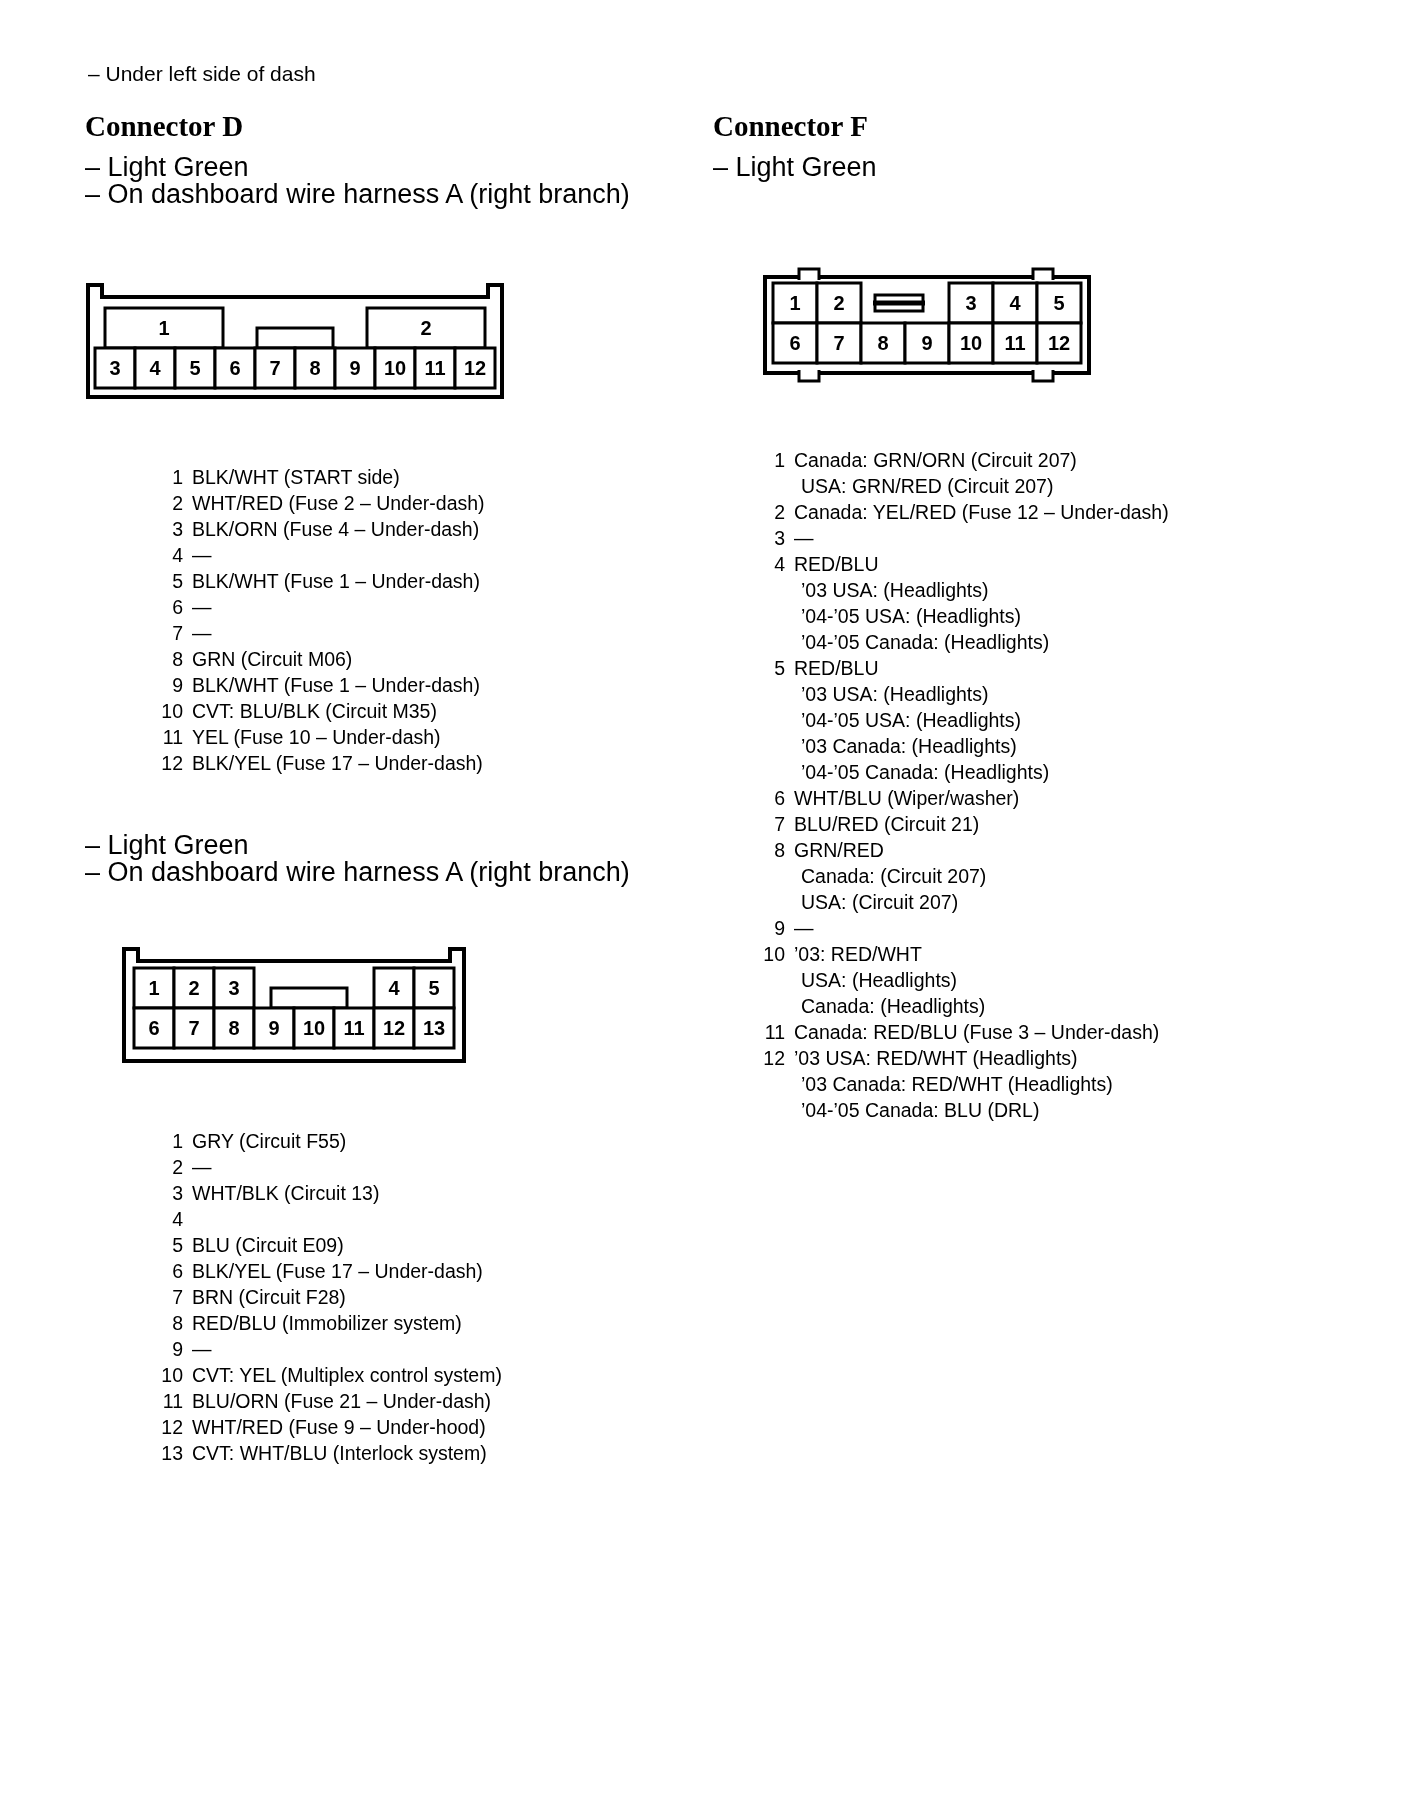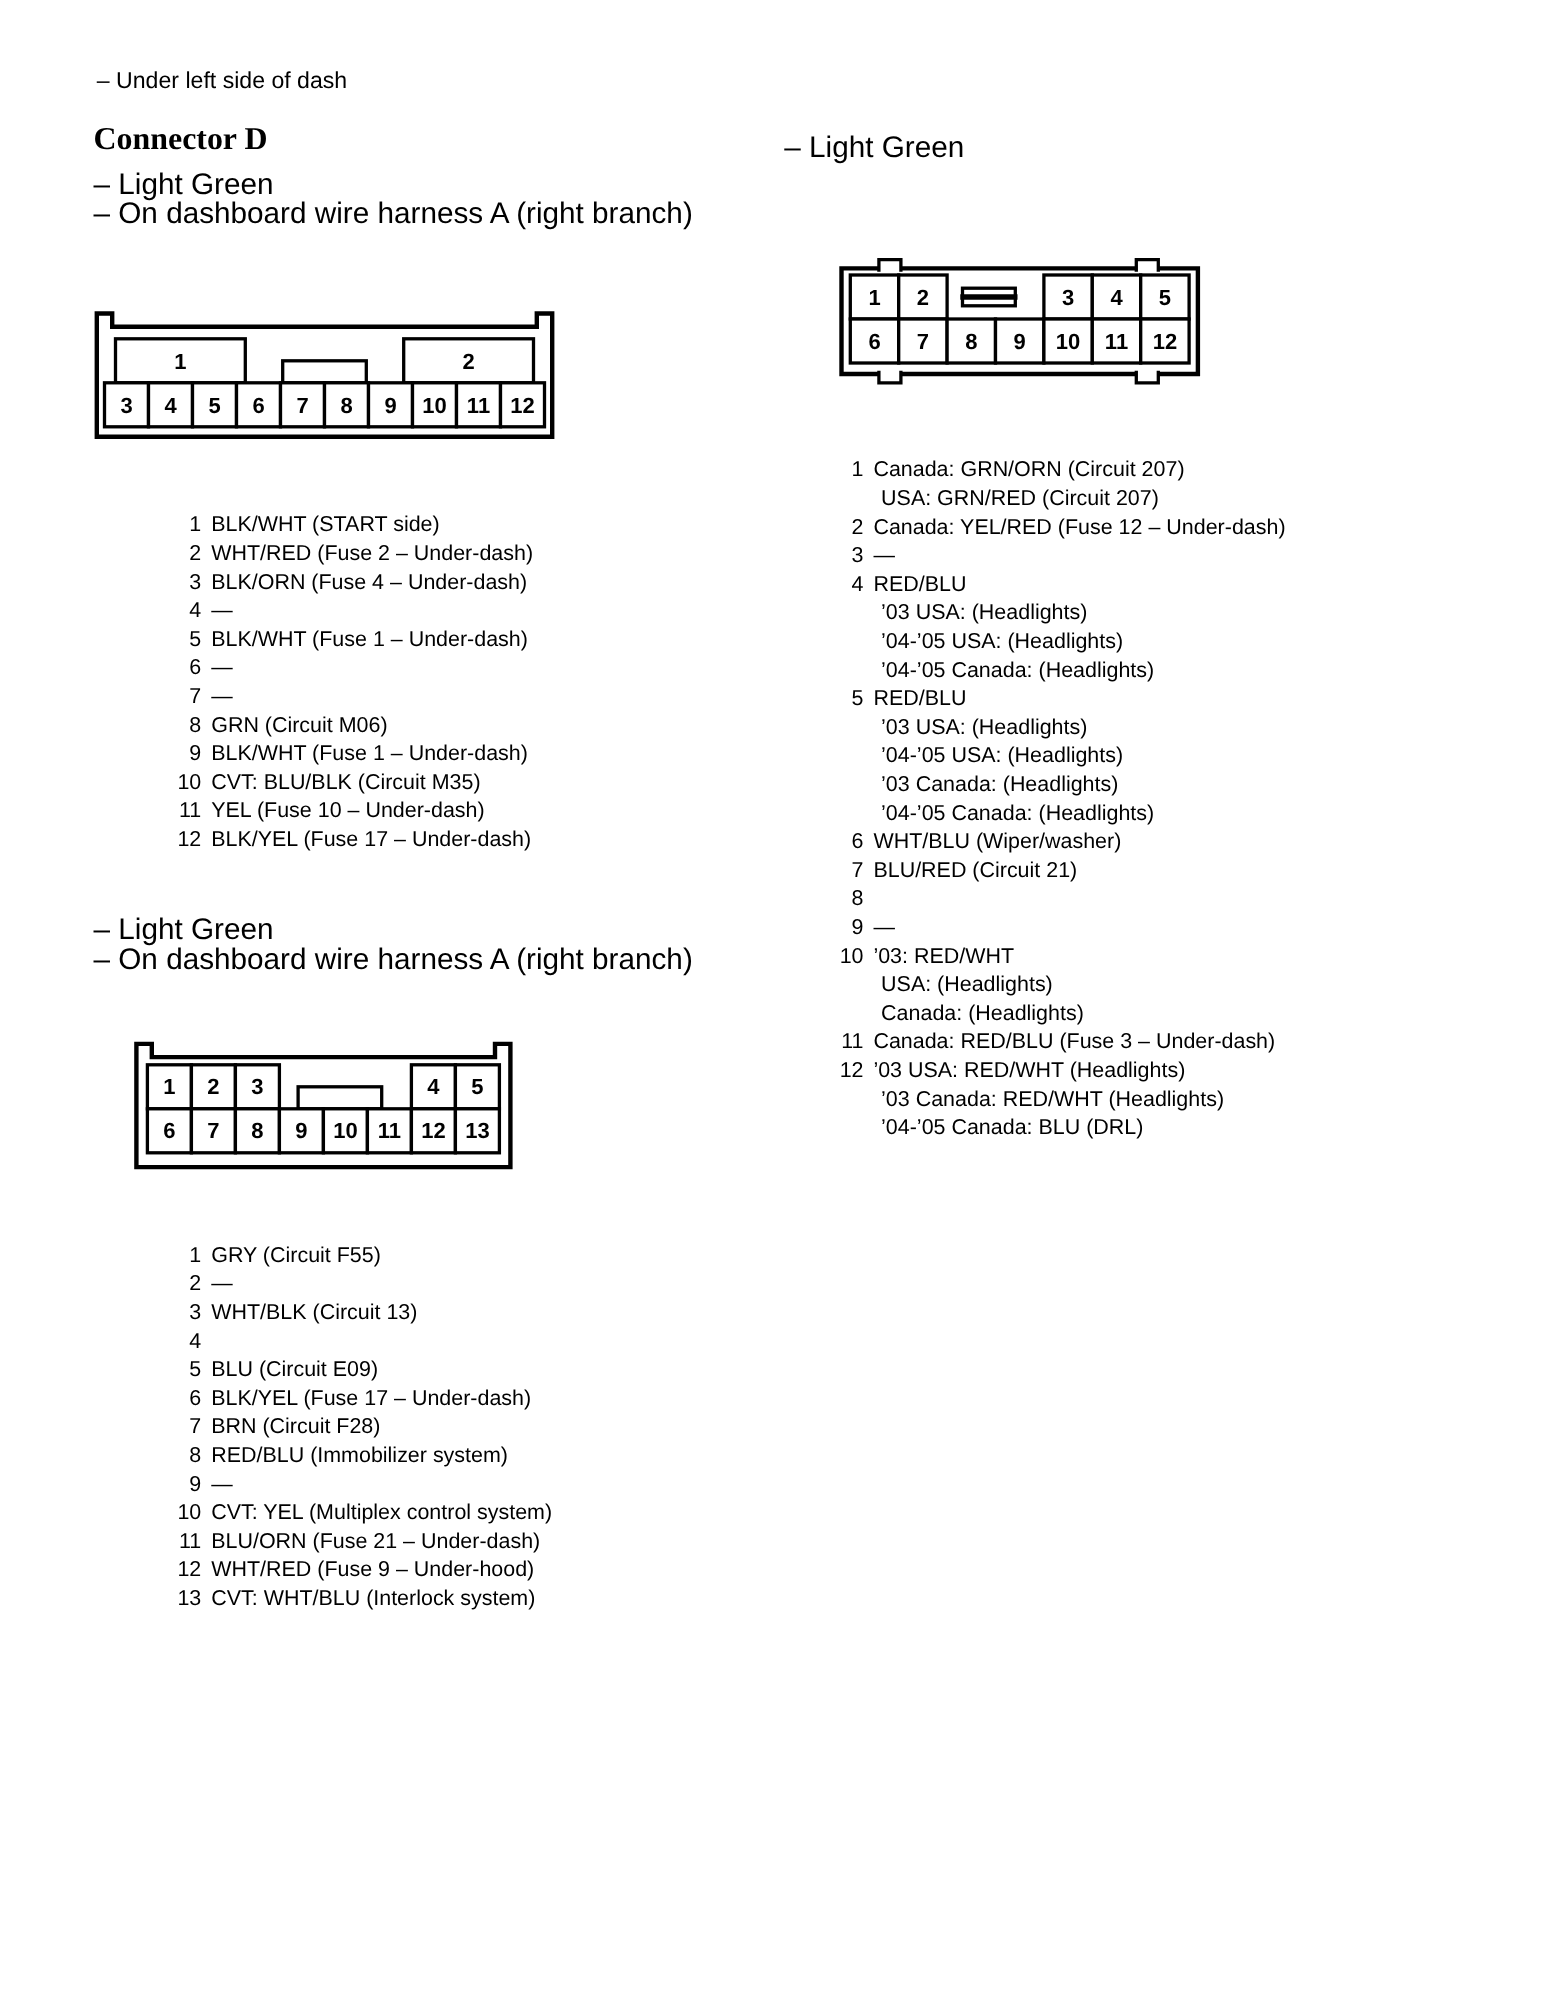--- a/index.html
+++ b/index.html
@@ -276,20 +276,21 @@
             <div class="pin-text">
               <div class="pin-line">CVT: WHT/BLU (Interlock system)</div>
             </div>
           </div>
         </div>
     </section>
   </div>
 
   <div class="col col-right">
     <section>
+      <h2 class="connector-heading">Connector F</h2>
       <div class="notes">
           <div class="note-line">– Light Green</div>
         </div>
       <div class="diagram diagram-f"><svg viewBox="0 0 332 120" width="332" height="120">
             <path d="M4,12 L328,12 L328,108 L4,108 Z" fill="none" stroke="#000" stroke-width="4"></path>
             <path d="M38,15 L38,4 L58,4 L58,15" fill="#fff" stroke="#000" stroke-width="3"></path>
             <path d="M272,15 L272,4 L292,4 L292,15" fill="#fff" stroke="#000" stroke-width="3"></path>
             <path d="M38,105 L38,116 L58,116 L58,105" fill="#fff" stroke="#000" stroke-width="3"></path>
             <path d="M272,105 L272,116 L292,116 L292,105" fill="#fff" stroke="#000" stroke-width="3"></path>
             <rect x="114" y="30" width="48" height="16" fill="#fff" stroke="#000" stroke-width="3"></rect>
@@ -365,20 +366,25 @@
             </div>
           </div>
           <div class="pin-row">
             <span class="pin-num">7</span>
             <div class="pin-text">
               <div class="pin-line">BLU/RED (Circuit 21)</div>
             </div>
           </div>
           <div class="pin-row">
             <span class="pin-num">8</span>
+            <div class="pin-text">
+              <div class="pin-line">GRN/RED</div>
+              <div class="pin-line sub">Canada: (Circuit 207)</div>
+              <div class="pin-line sub">USA: (Circuit 207)</div>
+            </div>
           </div>
           <div class="pin-row">
             <span class="pin-num">9</span>
             <div class="pin-text">
               <div class="pin-line">—</div>
             </div>
           </div>
           <div class="pin-row">
             <span class="pin-num">10</span>
             <div class="pin-text">

